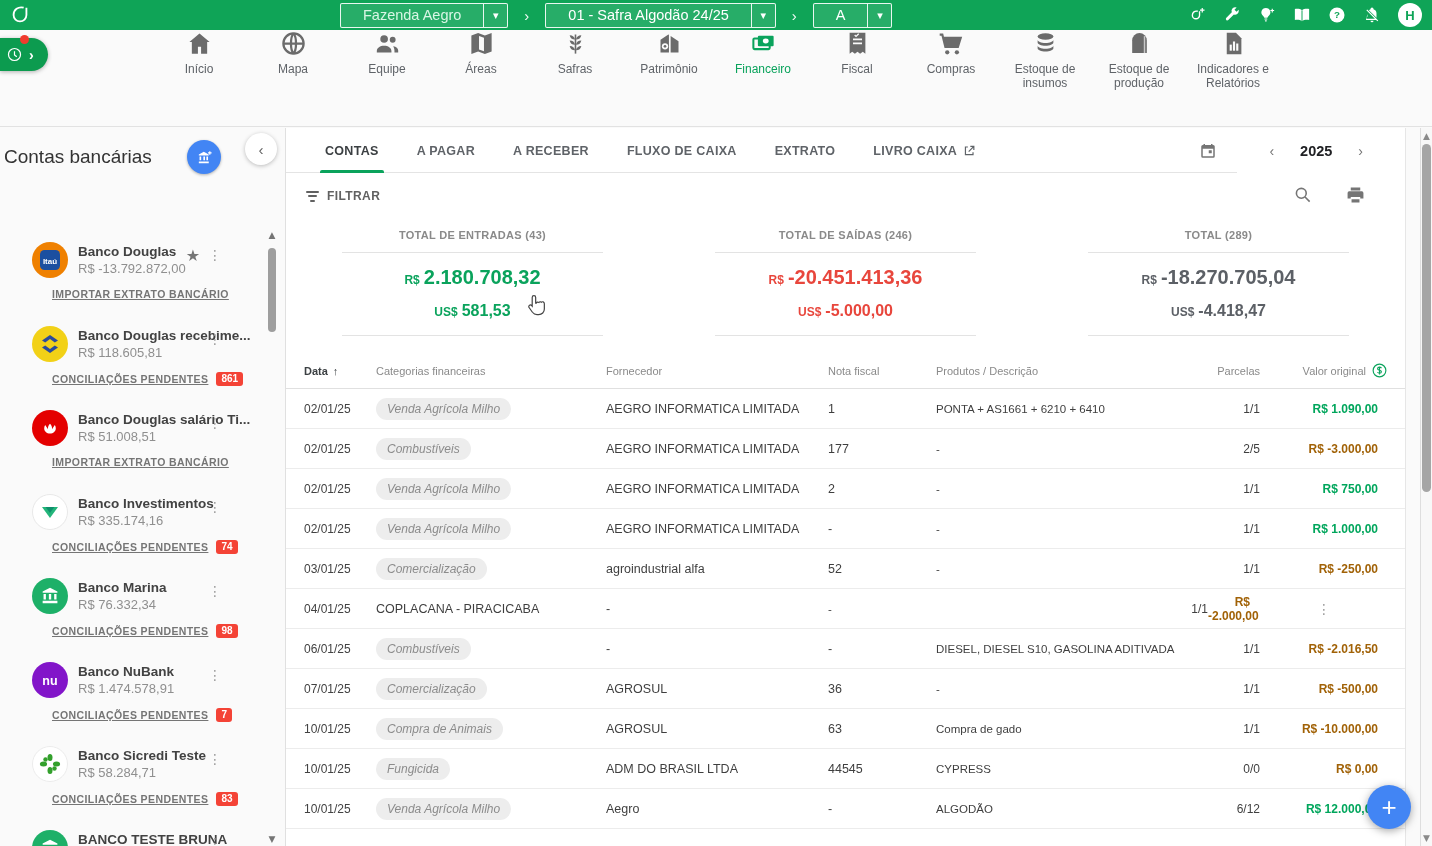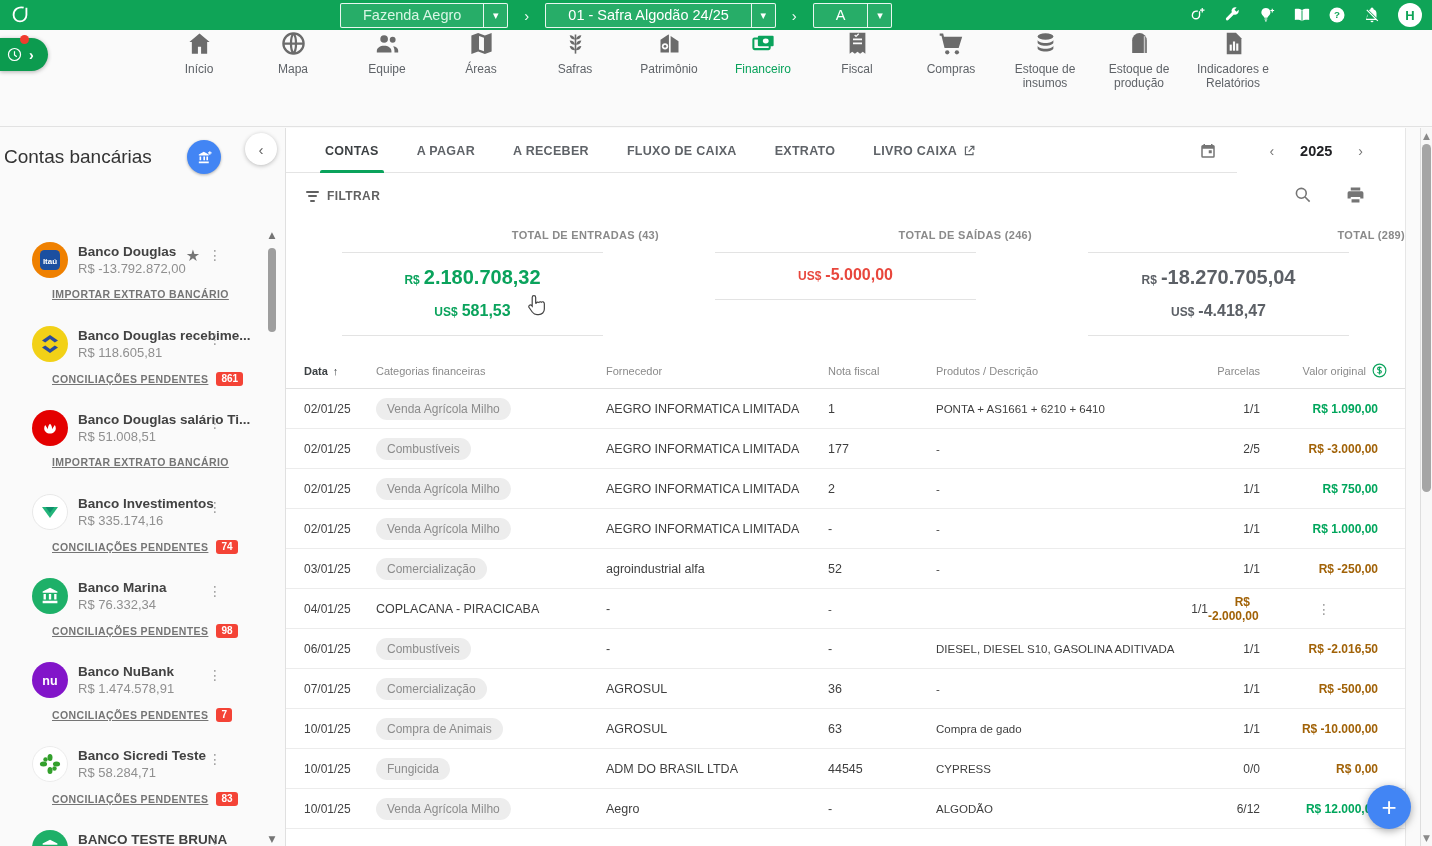--- a/index.html
+++ b/index.html
@@ -116,39 +116,39 @@
   .filter-ico { display:flex; flex-direction:column; gap:2.5px; }
   .filter-ico i { display:block; height:2px; background:#616161; border-radius:1px; }
   .filter-ico i:nth-child(1){ width:13px; } .filter-ico i:nth-child(2){ width:9px; margin:0 auto; }
   .filter-ico i:nth-child(3){ width:5px; margin:0 auto; }
   .tool-icons { position:absolute; right:40px; top:12px; display:flex; gap:34px; }
   .tool-icons svg { width:19px; height:19px; cursor:pointer; }
 
   
   .totals { display:flex; padding-top:6px; }
   .total-card { flex:1; text-align:center; cursor:pointer; }
-  .tc-label { font-size:11px; font-weight:bold; letter-spacing:.3px; color:#8a8a8a;text-align:right; }
+  .tc-label { font-size:11px; font-weight:bold; letter-spacing:.3px; color:#8a8a8a; }
   .tc-line { border-top:1px solid #e3e3e3; width:70%; margin:11px auto 13px; }
   .tc-line.bottom { margin-top:15px; }
   .tc-brl { font-size:20px; font-weight:bold; }
   .tc-brl .cur, .tc-usd .cur { font-size:12px; font-weight:bold; margin-right:4px; }
   .tc-usd { font-size:16px; font-weight:bold; margin-top:13px; }
   .tone-pos { color:#0aa35c; } .tone-neg { color:#e8463c; } .tone-net { color:#5c6066; }
 
   
   .grid-row { display:grid; grid-template-columns:72px 230px 222px 108px 272px 52px 128px 52px;
     align-items:center; padding-left:18px; }
   .thead { height:36px; font-size:11px; color:#8a8a8a; border-bottom:1px solid #e0e0e0; margin-top:4px; }
   .thead .h-date { color:#3c4043; font-weight:bold; display:flex; gap:5px; align-items:center; cursor:pointer; }
   .thead .h-right { text-align:right; }
   .thead .h-value { text-align:right; display:flex; align-items:center; justify-content:flex-end; gap:5px; }
   .thead .h-value svg { width:17px; height:17px; }
   .trow { height:40px; border-bottom:1px solid #ececec; font-size:12.5px; color:#3f3f3f; cursor:pointer; }
   .c-date { font-size:12px; color:#424242; }
-  .c-cat { display:flex; align-items:flex-end; padding-right:14px; }
+  .c-cat { display:flex; align-items:flex-end; padding-right:14px;font-style:italic; }
   .chip { background:#ededed; border-radius:12px; padding:4px 11px; font-size:12px; color:#8c8c8c;
     white-space:nowrap; max-width:180px; overflow:hidden; text-overflow:ellipsis; }
   .chip.tag { margin-left:auto; padding:3px 8px; font-size:11px; flex:none; }
   .c-prod { font-size:11.5px; }
   .c-inst { text-align:right; font-size:12px; }
   .c-val { text-align:right; font-size:12px; font-weight:bold; padding-right:10px; }
   .c-val.pos { color:#00a65c; } .c-val.neg { color:#a16207; }
   .c-kebab { text-align:center; color:#9e9e9e; font-size:14px; font-family:"DejaVu Sans",sans-serif; cursor:pointer; }
 
   
@@ -559,20 +559,23 @@
         </div>
         <div class="tc-usd tone-pos">
           <span class="cur">US$</span><span>581,53</span>
         </div>
         <div class="tc-line bottom"></div>
       </div>
 
       <div class="total-card">
         <div class="tc-label">TOTAL DE SAÍDAS (246)</div>
         <div class="tc-line"></div>
+        <div class="tc-brl tone-neg">
+          <span class="cur">R$</span><span>-20.451.413,36</span>
+        </div>
         <div class="tc-usd tone-neg">
           <span class="cur">US$</span><span>-5.000,00</span>
         </div>
         <div class="tc-line bottom"></div>
       </div>
 
       <div class="total-card">
         <div class="tc-label">TOTAL (289)</div>
         <div class="tc-line"></div>
         <div class="tc-brl tone-net">

